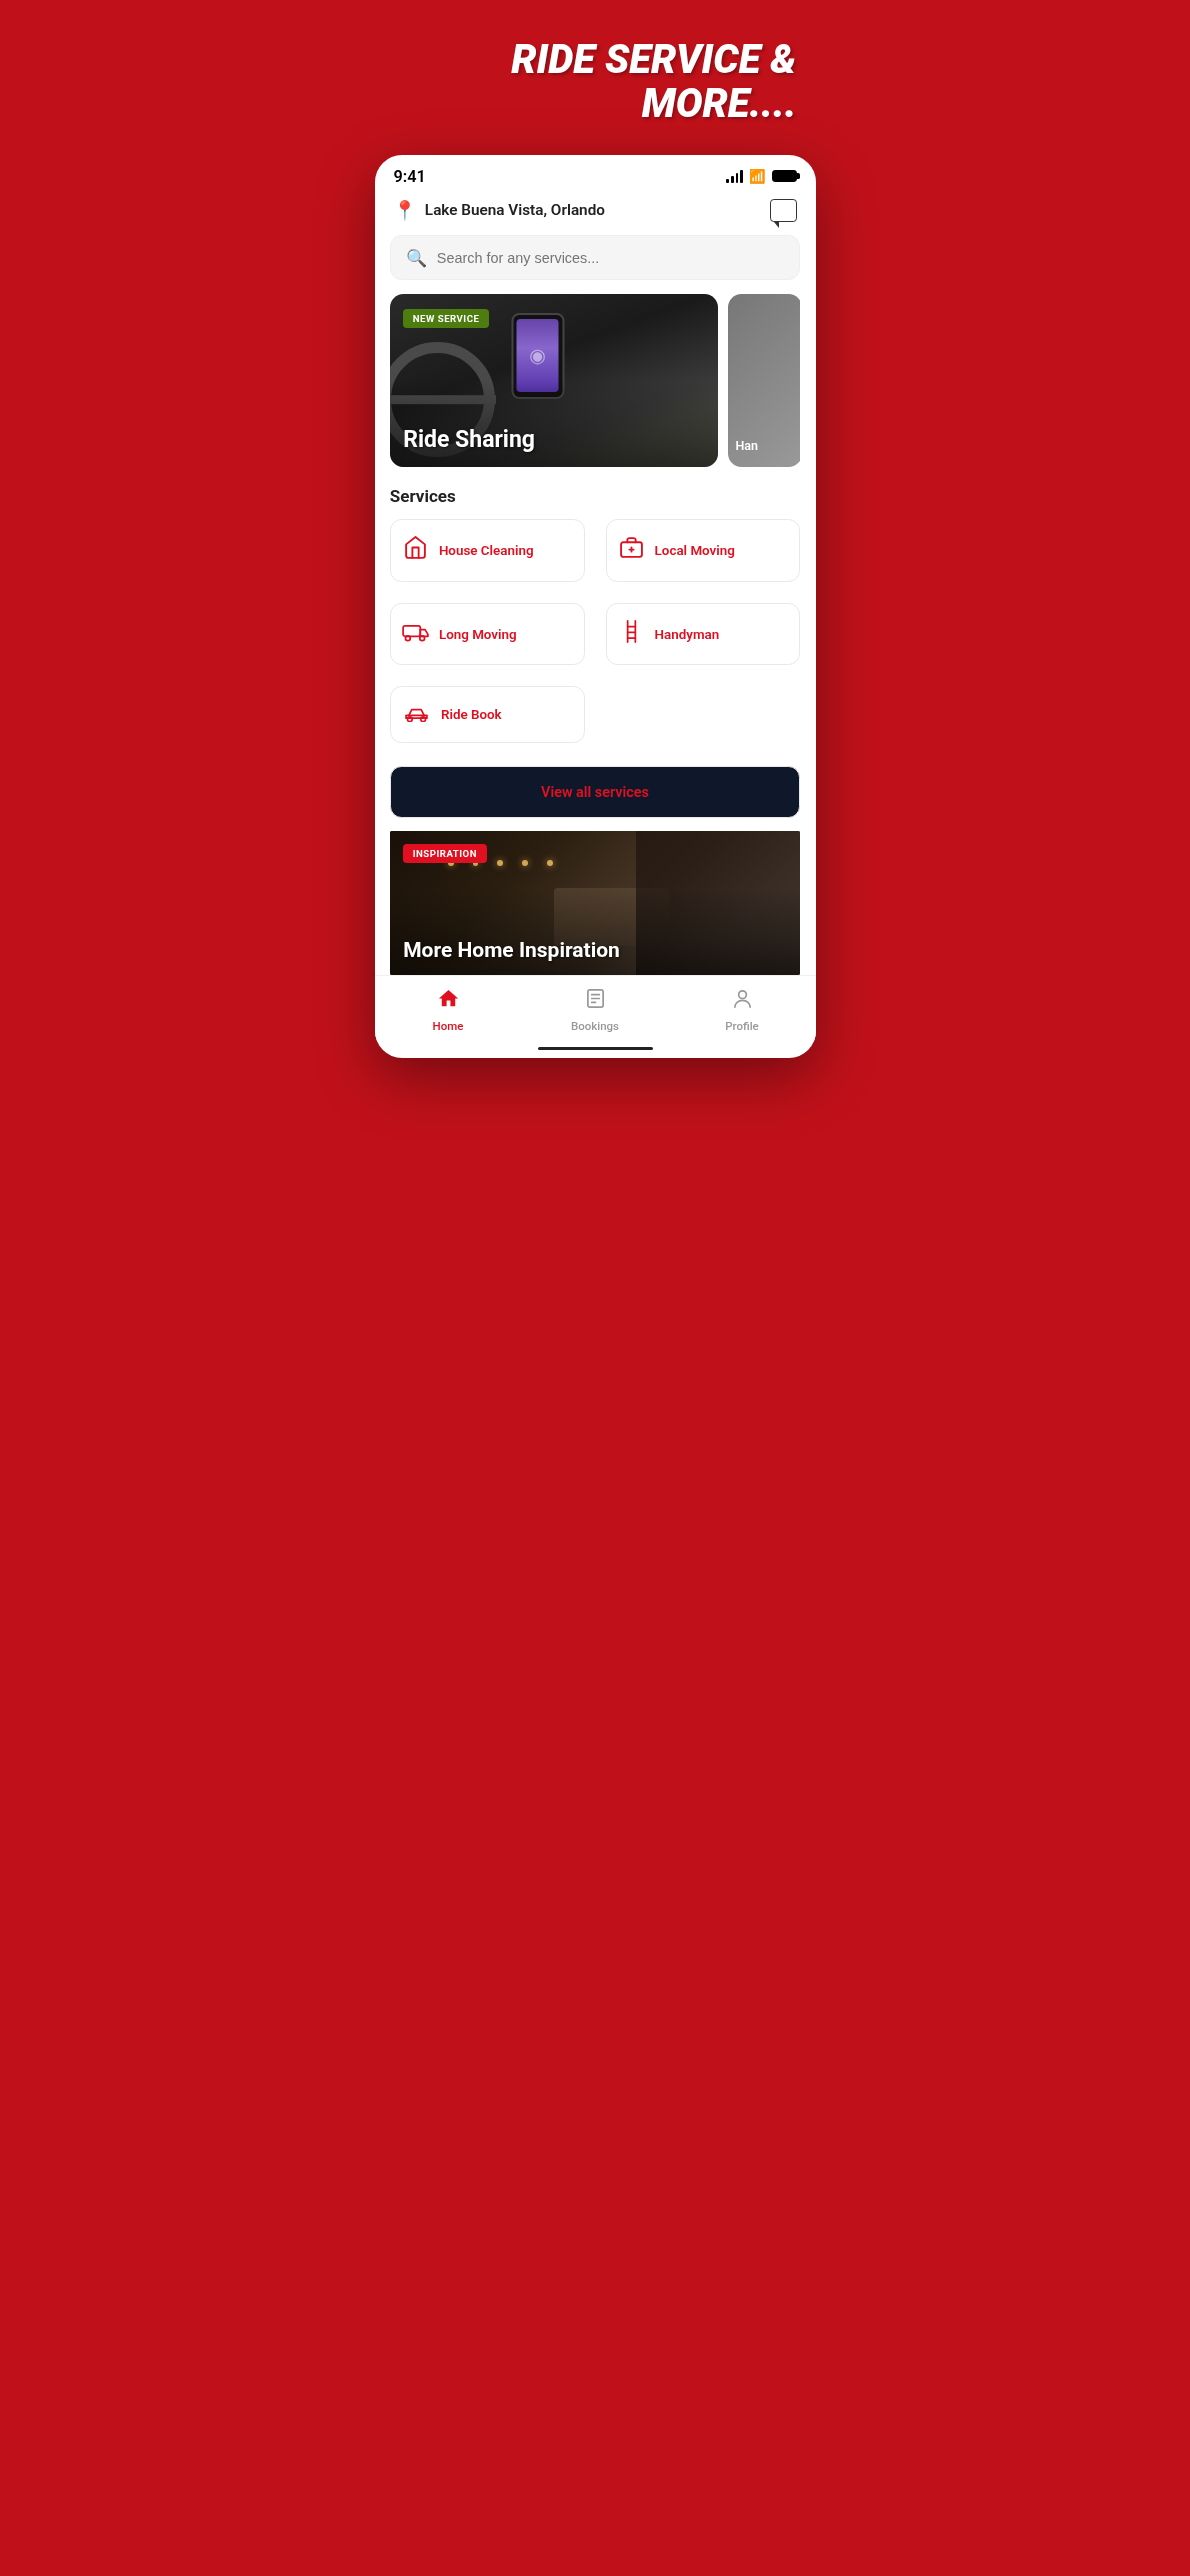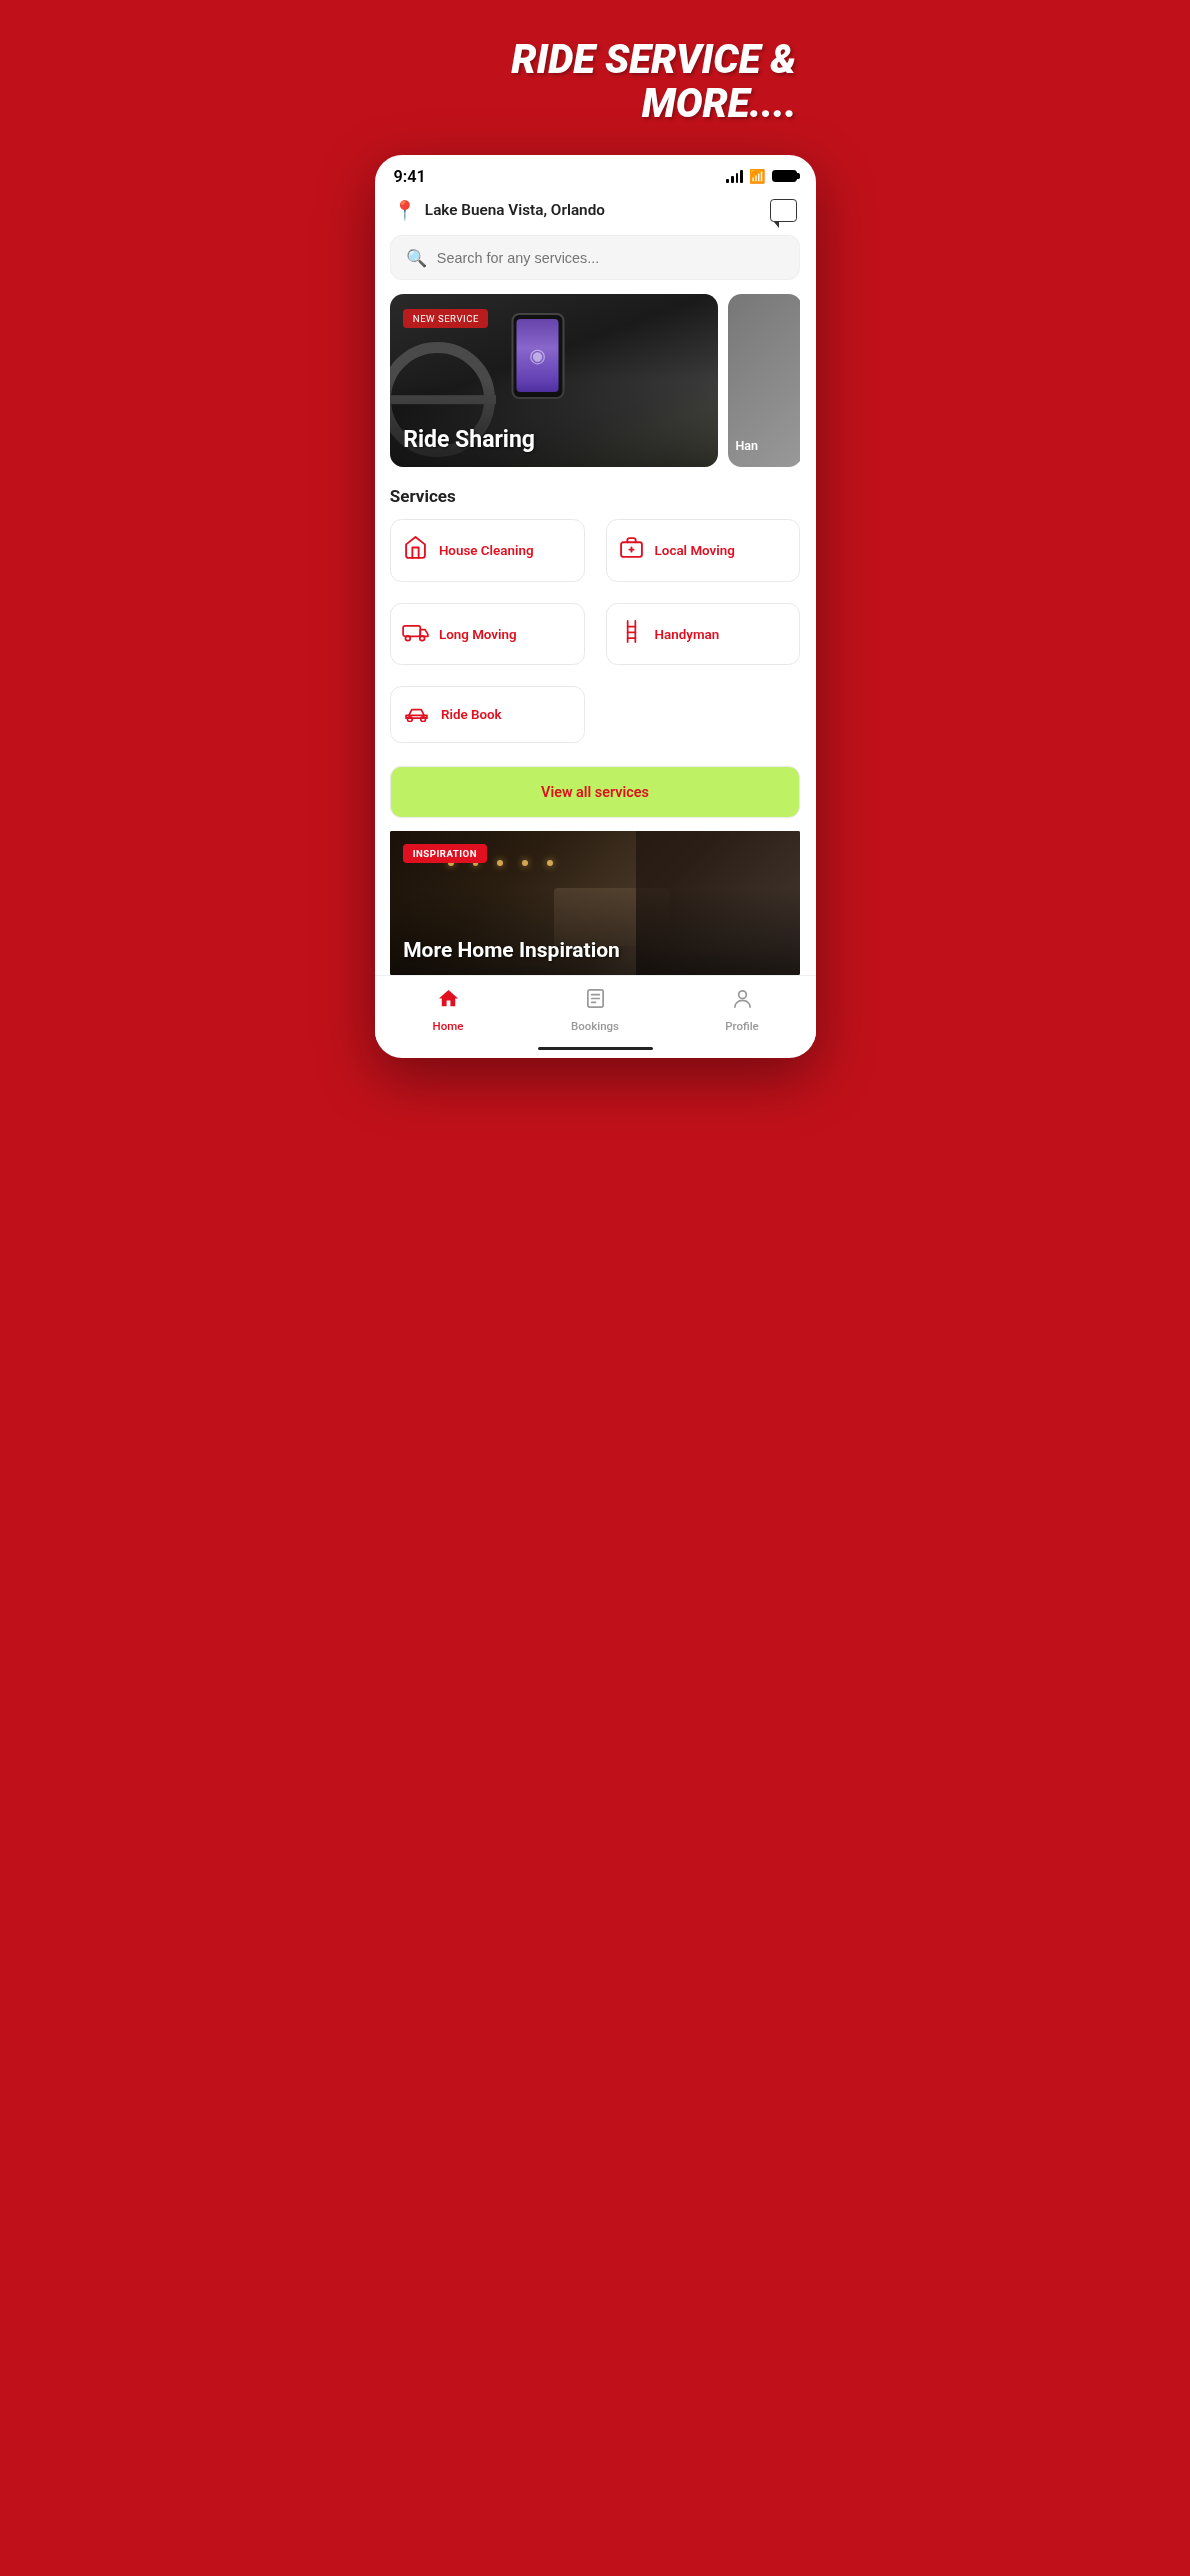--- a/index.html
+++ b/index.html
@@ -267,24 +267,24 @@
       border-radius: 13.4px;
       overflow: hidden;
       flex-shrink: 0;
       background: linear-gradient(135deg, #888 0%, #aaa 100%);
     }
 
     .banner-label-badge {
       position: absolute;
       top: 15.3px;
       left: 13.4px;
-      background: #b91c1c;
+      background: #4d7c0f;
       color: white;
       font-size: 9.6px;
-      font-weight: 400;
+      font-weight: 700;
       padding: 3.8px 9.6px;
       border-radius: 3.8px;
       letter-spacing: 0.5px;
       text-transform: uppercase;
     }
 
     .banner-title {
       position: absolute;
       bottom: 13.4px;
       left: 13.4px;
@@ -347,21 +347,21 @@
     }
 
     
     .view-all-btn {
       margin: 13.4px 15.3px;
       border: 1.4px solid #e8e8e8;
       border-radius: 11.5px;
       padding: 15.3px;
       text-align: center;
       cursor: pointer;
-      background: #bef264;
+      background: #0f172a;
     }
 
     .view-all-label {
       color: #e01020;
       font-size: 14.4px;
       font-weight: 600;
     }
 
     
     .inspiration-section {

